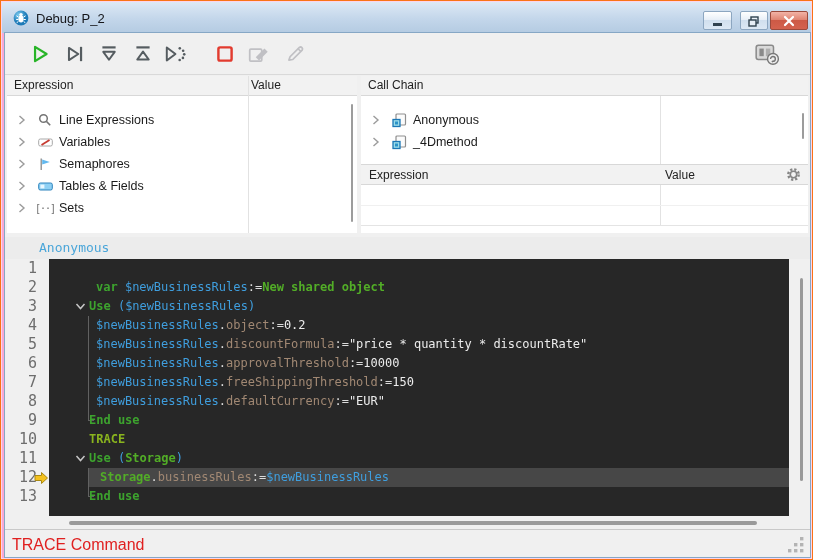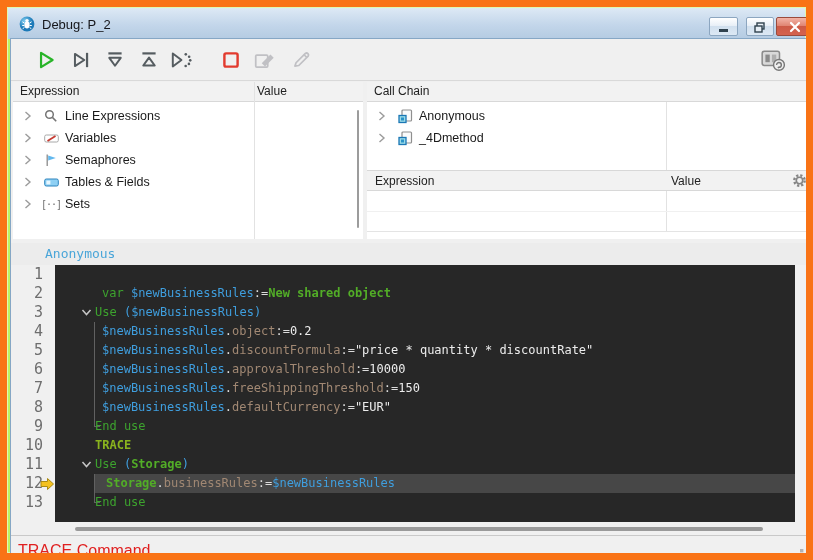--- a/index.html
+++ b/index.html
@@ -1,18 +1,18 @@
 <!DOCTYPE html>
 <html style="--accent-green: #3da32e; --command-green: #52ad27; --trace-green: #8ab41e; --variable-blue: #3f9ede; --property-tan: #a18873; --editor-bg: #272727; --current-line-bg: #474747; --status-red: #e02020;"><head>
 <meta charset="utf-8">
 <style>
   * { margin:0; padding:0; box-sizing:border-box; }
   html,body { width:813px; height:560px; font-family:"Liberation Sans",sans-serif; }
-  .window { position:relative; width:813px; height:560px; background:#bef264;
-            border:7px solid #f97316; box-shadow: inset 0 0 0 1px rgba(255,255,255,.5); overflow:hidden; }
+  .window { position:relative; width:813px; height:560px; background:#f9a8d4;
+            border:1px solid #f97316; box-shadow: inset 0 0 0 1px rgba(255,255,255,.5); overflow:hidden; }
   .titlebar { position:absolute; left:1px; top:1px; right:1px; height:31px;
               background:linear-gradient(#dde9f5,#c3d6ea 55%,#b4cbe2); }
   .win-icon { position:absolute; left:11px; top:8px; width:16px; height:16px; }
   .win-title { position:absolute; left:34px; top:9px; font-size:13px; color:#15161a; }
   .win-btns { position:absolute; left:701px; top:9px; height:19px; display:flex; }
   .wbtn { height:19px; border:1px solid #8ca6c0; border-radius:2px;
           background:linear-gradient(#ffffff,#e8eff7 45%,#d0dfee 46%,#dce8f4);
           display:flex; align-items:center; justify-content:center; }
   .wbtn.min { width:29px; margin-right:8px; }
   .wbtn.res { width:28px; margin-right:2px; }
@@ -37,21 +37,21 @@
   .panel-right .phdr2 { position:absolute; left:0; top:88px; width:447px; height:21px; background:#f2f2f2;
           border-top:1px solid #d8d8d8; border-bottom:1px solid #d8d8d8; font-size:12px; color:#222;
           line-height:20px; padding-left:8px; }
   .phdr2 .val-col2 { position:absolute; left:304px; top:0; }
   .phdr2 .gear { position:absolute; right:7px; top:2px; }
   .col-line { position:absolute; width:1px; background:#e2e2e2; }
   .panel-left .col-line { left:241px; top:0; height:157px; }
   .panel-right .cl1 { left:299px; top:20px; height:68px; }
   .panel-right .cl2 { left:299px; top:109px; height:40px; }
   .hline { position:absolute; left:0; width:447px; height:1px; background:#e4e4e4; }
-  .rows { position:absolute; left:0; right:8px; top:23px; }
+  .rows { position:absolute; left:0; right:8px; top:33px; }
   .trow { position:relative; height:22px; display:flex; align-items:center; }
   .trow .chev { margin-left:9px; width:8px; }
   .trow .ic { width:16px; margin-left:7px; display:flex; justify-content:center; }
   .trow .lbl { margin-left:6px; font-size:12.5px; color:#1a1a1a; }
   .vthumb { position:absolute; width:2px; background:#9c9c9c; border-radius:1px; }
   .panel-left .vthumb { left:344px; top:28px; height:118px; }
   .panel-right .vthumb { left:441px; top:37px; height:26px; }
 
   .method-bar { position:absolute; left:0; top:204px; width:805px; height:22px; background:#ececec; }
   .method-bar .mname { position:absolute; left:34px; top:3px;
@@ -64,21 +64,21 @@
   .exec-arrow { position:absolute; left:27px; top:3px; }
   .code-area { position:absolute; left:44px; top:0; width:740px; height:257px;
                background:var(--editor-bg,#272727); overflow:hidden; }
   .cur-line { position:absolute; left:39px; right:0; height:19px; background:var(--current-line-bg,#474747); z-index:1; }
   .guide { position:absolute; left:39px; width:1px; background:#616161; z-index:2; }
   .guide-foot { position:absolute; left:39px; width:6px; height:1px; background:#616161; z-index:2; }
   #code-lines { position:relative; z-index:3; }
   .code-line { height:19px; line-height:19px; white-space:pre;
                font-family:"DejaVu Sans Mono",monospace; font-size:12px; color:#e8e8e8; }
   .fold-mark { position:absolute; z-index:4; left:26px; }
-  .tk-kw   { color:var(--accent-green,#3da32e); font-weight:normal;margin-top:39px; }
+  .tk-kw   { color:var(--accent-green,#3da32e); font-weight:bold;margin-top:39px; }
   .tk-cmd  { color:var(--command-green,#52ad27); font-weight:bold; }
   .tk-cmd2 { color:var(--trace-green,#8ab41e); font-weight:bold; }
   .tk-var  { color:var(--variable-blue,#3f9ede); }
   .tk-prop { color:var(--property-tan,#a18873); }
   .tk-op   { color:#dcdcdc; }
   .tk-num  { color:#ececec; }
   .tk-str  { color:#ececec; }
   .right-strip { position:absolute; left:784px; top:0; width:21px; height:257px; background:#f0f0f0; }
   .right-strip .vthumb2 { position:absolute; left:11px; top:19px; width:3px; height:203px; background:#9a9a9a; border-radius:2px; }
 

